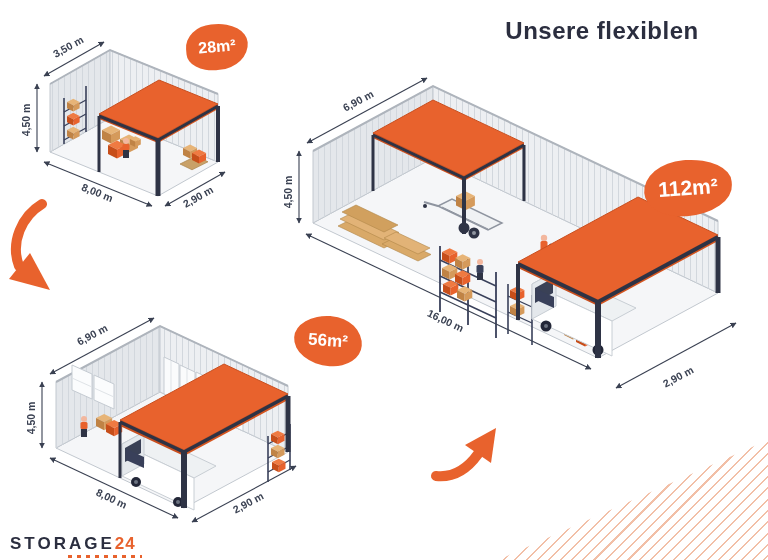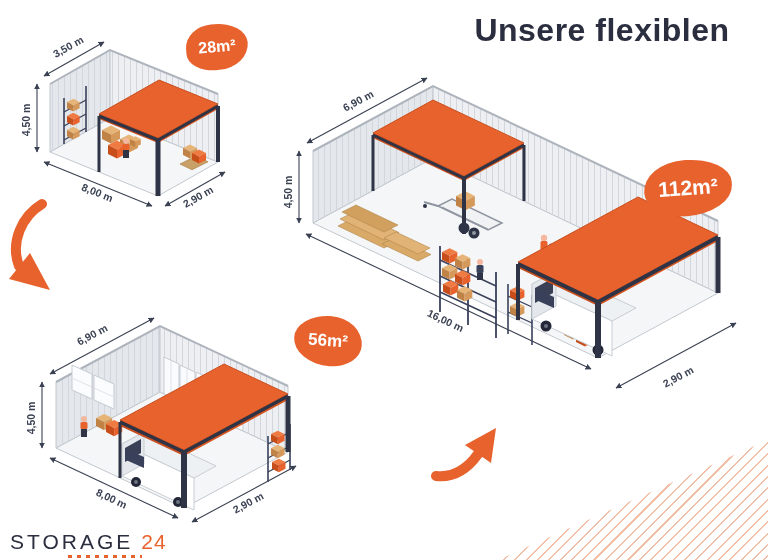--- a/index.html
+++ b/index.html
@@ -1,34 +1,34 @@
 <!DOCTYPE html>
 <html><head>
 <meta charset="utf-8">
 <style>
   html,body{margin:0;padding:0;background:#fff;}
   .canvas{position:relative;width:768px;height:560px;background:#ffffff;overflow:hidden;
           font-family:"Liberation Sans",sans-serif;}
   .abs{position:absolute;}
   .headline{position:absolute;top:8px;left:446px;width:312px;text-align:center;
-            font-weight:800;color:#2b2e3f;font-size:32px;line-height:45px;letter-spacing:.5px;}
+            font-weight:800;color:#2b2e3f;font-size:24px;line-height:45px;letter-spacing:.5px;}
   .badge{position:absolute;display:flex;align-items:center;justify-content:center;
          color:#fff;font-weight:700;background:#e8622d;}
   .badge-28{left:186px;top:24px;width:62px;height:46px;font-size:16px;transform:rotate(-5deg);
             border-radius:46% 54% 52% 48%/52% 48% 58% 42%;}
   .badge-56{left:294px;top:316px;width:68px;height:50px;font-size:17px;transform:rotate(4deg);
             border-radius:52% 48% 44% 56%/48% 56% 46% 54%;}
   .badge-112{left:644px;top:160px;width:88px;height:56px;font-size:21px;transform:rotate(-4deg);
              border-radius:48% 52% 55% 45%/55% 45% 52% 48%;}
   .corner-stripes{position:absolute;right:0;bottom:0;width:270px;height:120px;
     background:repeating-linear-gradient(135deg,rgba(231,139,95,.55) 0 1.5px,transparent 1.5px 8px);
     clip-path:polygon(0 100%,100% 0,100% 100%);}
   .logo{position:absolute;left:10px;bottom:0;}
-  .logo-main{font-size:21px;font-weight:400;letter-spacing:3px;color:#2b2e3f;}
-  .logo-num{color:#e8622d;margin-left:8px;letter-spacing:1px;}
+  .logo-main{font-size:17px;font-weight:700;letter-spacing:3px;color:#2b2e3f;}
+  .logo-num{color:#e8622d;margin-left:0;letter-spacing:1px;}
   .logo-dashes{height:3px;width:74px;margin:1px 0 2px 58px;
     background:repeating-linear-gradient(90deg,#e8622d 0 4px,transparent 4px 9px);}
   svg text.dim{font:700 10.5px "Liberation Sans",sans-serif;fill:#3a4152;}
   .dimline{stroke:#3a4152;stroke-width:1.1;}
   .wall{stroke:#c2c8cf;stroke-width:1;}
   .post{stroke:#2e3345;}
 </style>
 </head>
 <body>
 

